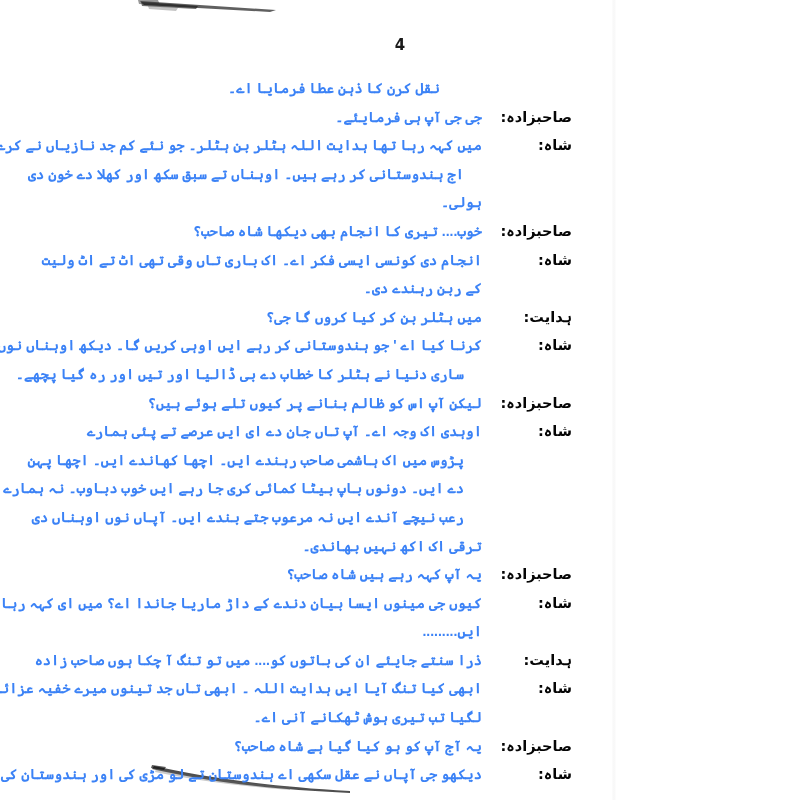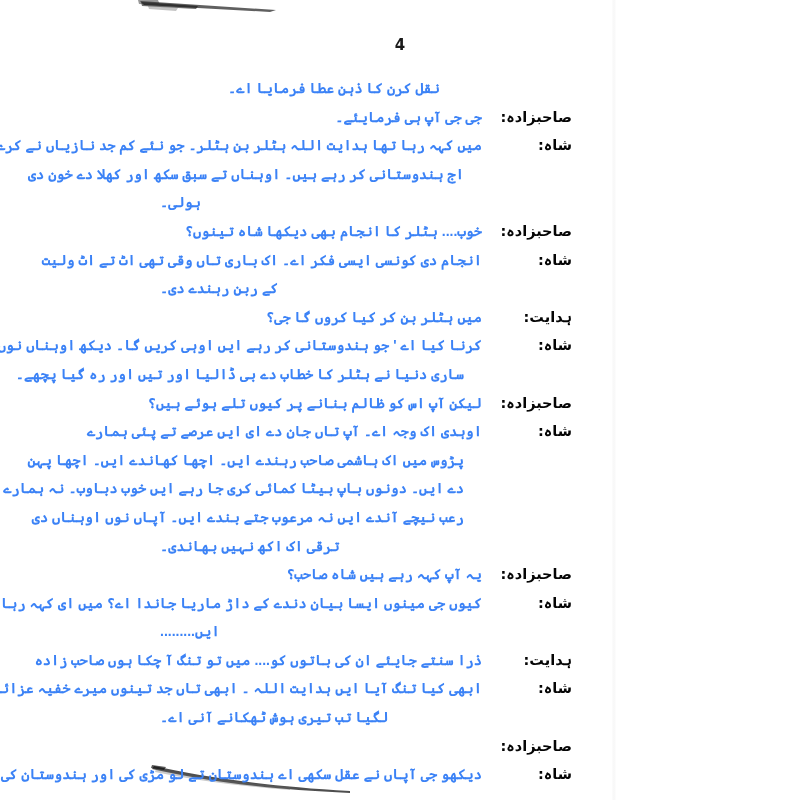--- a/index.html
+++ b/index.html
@@ -99,21 +99,21 @@
 
   .utterance {
     flex: 1 1 auto;
     font-family: Liberation Sans, sans-serif;
     font-size: 14px;
     font-weight: 600;
     color: #3b82f6;
     text-align: right;
     overflow: visible;
   }
-  .line.cont-center .utterance { text-align: left; }
+  .line.cont-center .utterance { text-align: right; }
 
   .line.indent-1 .utterance { padding-right: 18px; }
   .line.indent-2 .utterance { padding-right: 42px; }
 </style>
 </head>
 <body>
 
 <div class="page">
 
   <div class="scan-band"></div>
@@ -149,21 +149,21 @@
     <div class="line indent-1">
       <span class="speaker empty"></span>
       <span class="utterance">اج ہندوستانی کر رہے ہیں۔ اوہناں تے سبق سکھ اور کھلا دے خون دی</span>
     </div>
     <div class="line cont-center">
       <span class="speaker empty"></span>
       <span class="utterance">ہولی۔</span>
     </div>
     <div class="line">
       <span class="speaker">صاحبزادہ:</span>
-      <span class="utterance">خوب.... ہٹلر کا انجام بھی دیکھا شاہ تینوں؟</span>
+      <span class="utterance">خوب.... تیری کا انجام بھی دیکھا شاہ صاحب؟</span>
     </div>
     <div class="line">
       <span class="speaker">شاہ:</span>
       <span class="utterance">انجام دی کونسی ایسی فکر اے۔ اک باری تاں وقی تھی اٹ تے اٹ ولیت</span>
     </div>
     <div class="line cont-center">
       <span class="speaker empty"></span>
       <span class="utterance">کے ربن رہندے دی۔</span>
     </div>
     <div class="line">
@@ -221,20 +221,21 @@
     <div class="line">
       <span class="speaker">شاہ:</span>
       <span class="utterance">ابھی کیا تنگ آیا ایں ہدایت اللہ ۔ ابھی تاں جد تینوں میرے خفیہ عزائم کا پتہ</span>
     </div>
     <div class="line cont-center">
       <span class="speaker empty"></span>
       <span class="utterance">لگیا تب تیری ہوش ٹھکانے آنی اے۔</span>
     </div>
     <div class="line">
       <span class="speaker">صاحبزادہ:</span>
+      <span class="utterance">یہ آج آپ کو ہو کیا گیا ہے شاہ صاحب؟</span>
     </div>
     <div class="line">
       <span class="speaker">شاہ:</span>
       <span class="utterance">دیکھو جی آپاں نے عقل سکھی اے ہندوستان تے لو مڑی کی اور ہندوستان کی</span>
     </div>
   </div>
 
 </div>
 
 </body></html>

